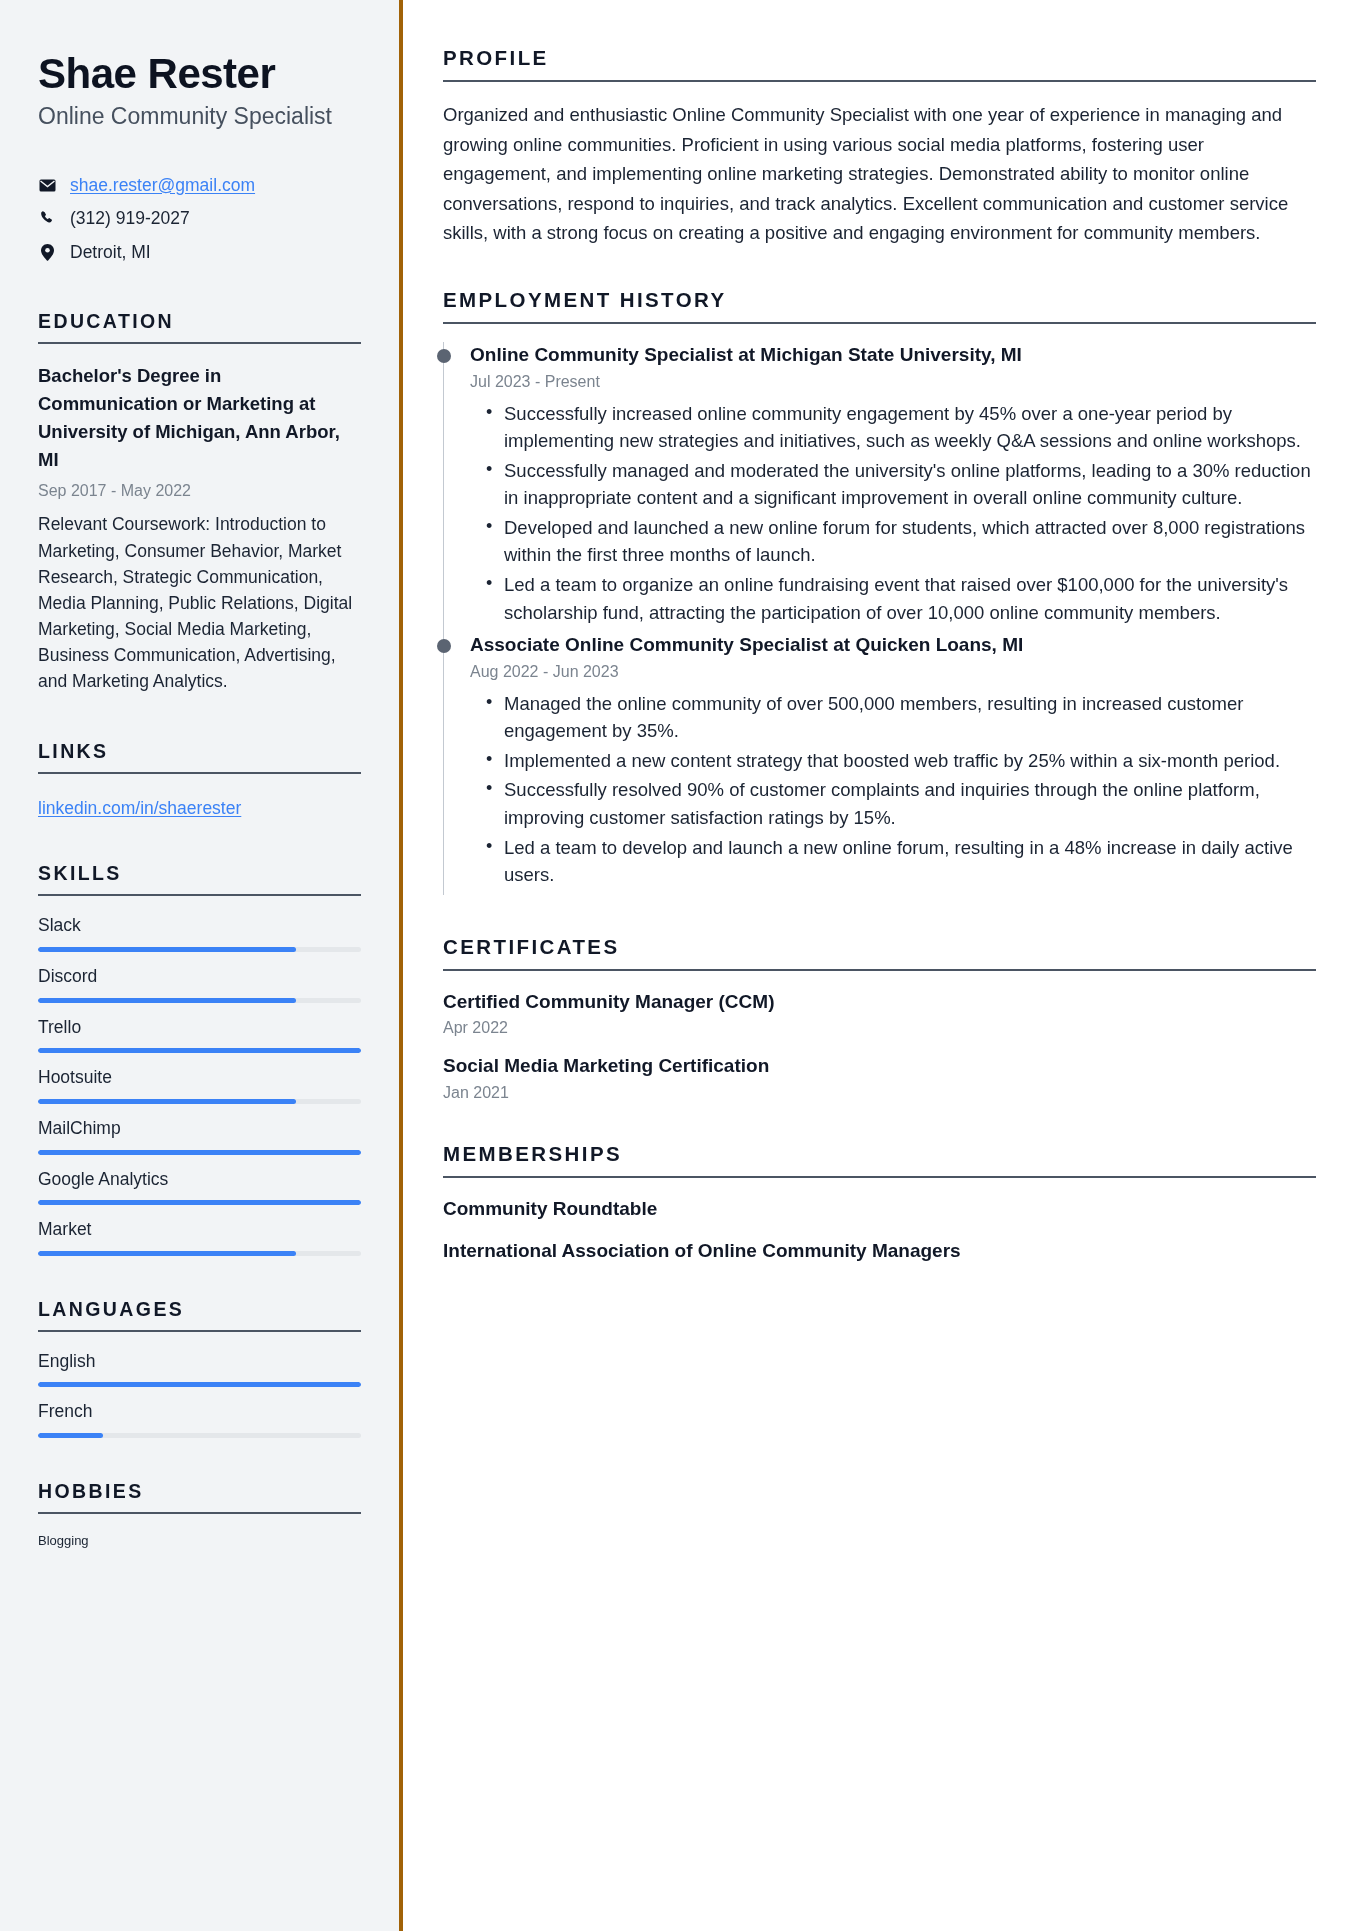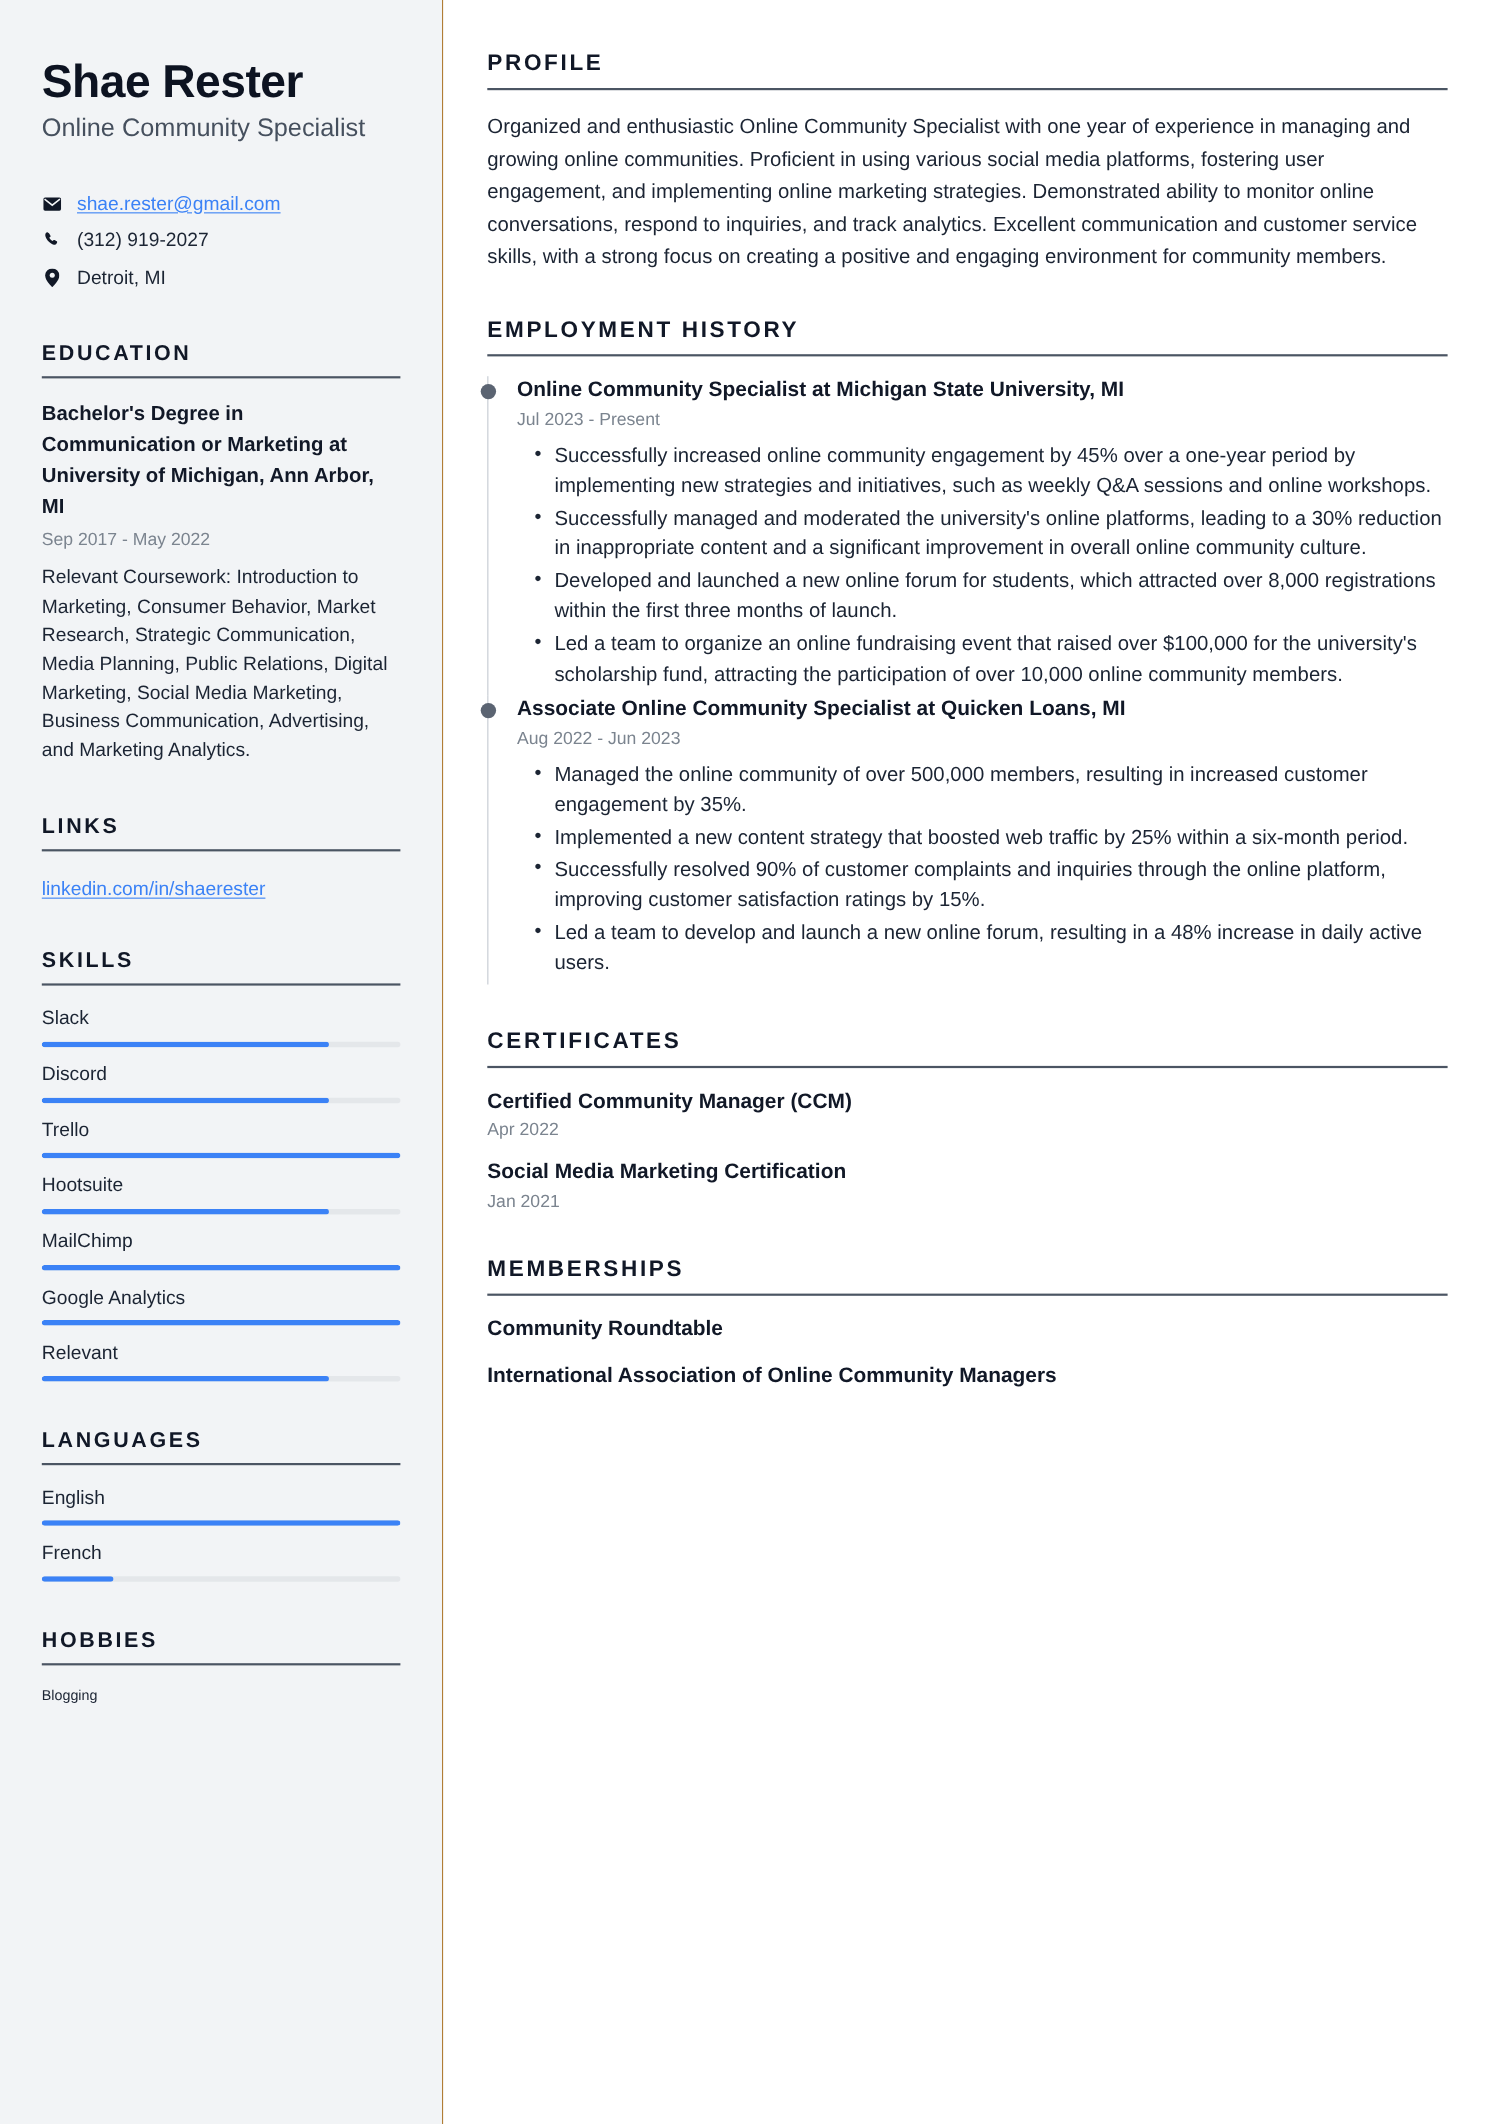--- a/index.html
+++ b/index.html
@@ -15,21 +15,21 @@
     display: flex;
     background: #ffffff;
     position: relative;
   }
 
   
   .sidebar {
     width: 403px;
     background: #f2f4f6;
     padding: 52px 38px 12px 38px;
-    border-right: 1px solid #a16207;
+    border-right: 4px solid #a16207;
     flex: 0 0 403px;
   }
   .name {
     font-size: 42px;
     font-weight: 700;
     color: #0d1321;
     letter-spacing: -0.5px;
     line-height: 1.06;
   }
   .job-title {
@@ -328,21 +328,21 @@
               <div class="bar-fill" style="width: 100%;"></div>
             </div>
           </div>
           <div class="bar-row">
             <div class="bar-label">Google Analytics</div>
             <div class="bar-track">
               <div class="bar-fill" style="width: 100%;"></div>
             </div>
           </div>
           <div class="bar-row">
-            <div class="bar-label">Relevant</div>
+            <div class="bar-label">Market</div>
             <div class="bar-track">
               <div class="bar-fill" style="width: 80%;"></div>
             </div>
           </div>
         </div>
     </section>
 
     <section class="side-section tight">
       <div class="side-head">LANGUAGES</div>
       <div class="rule"></div>

